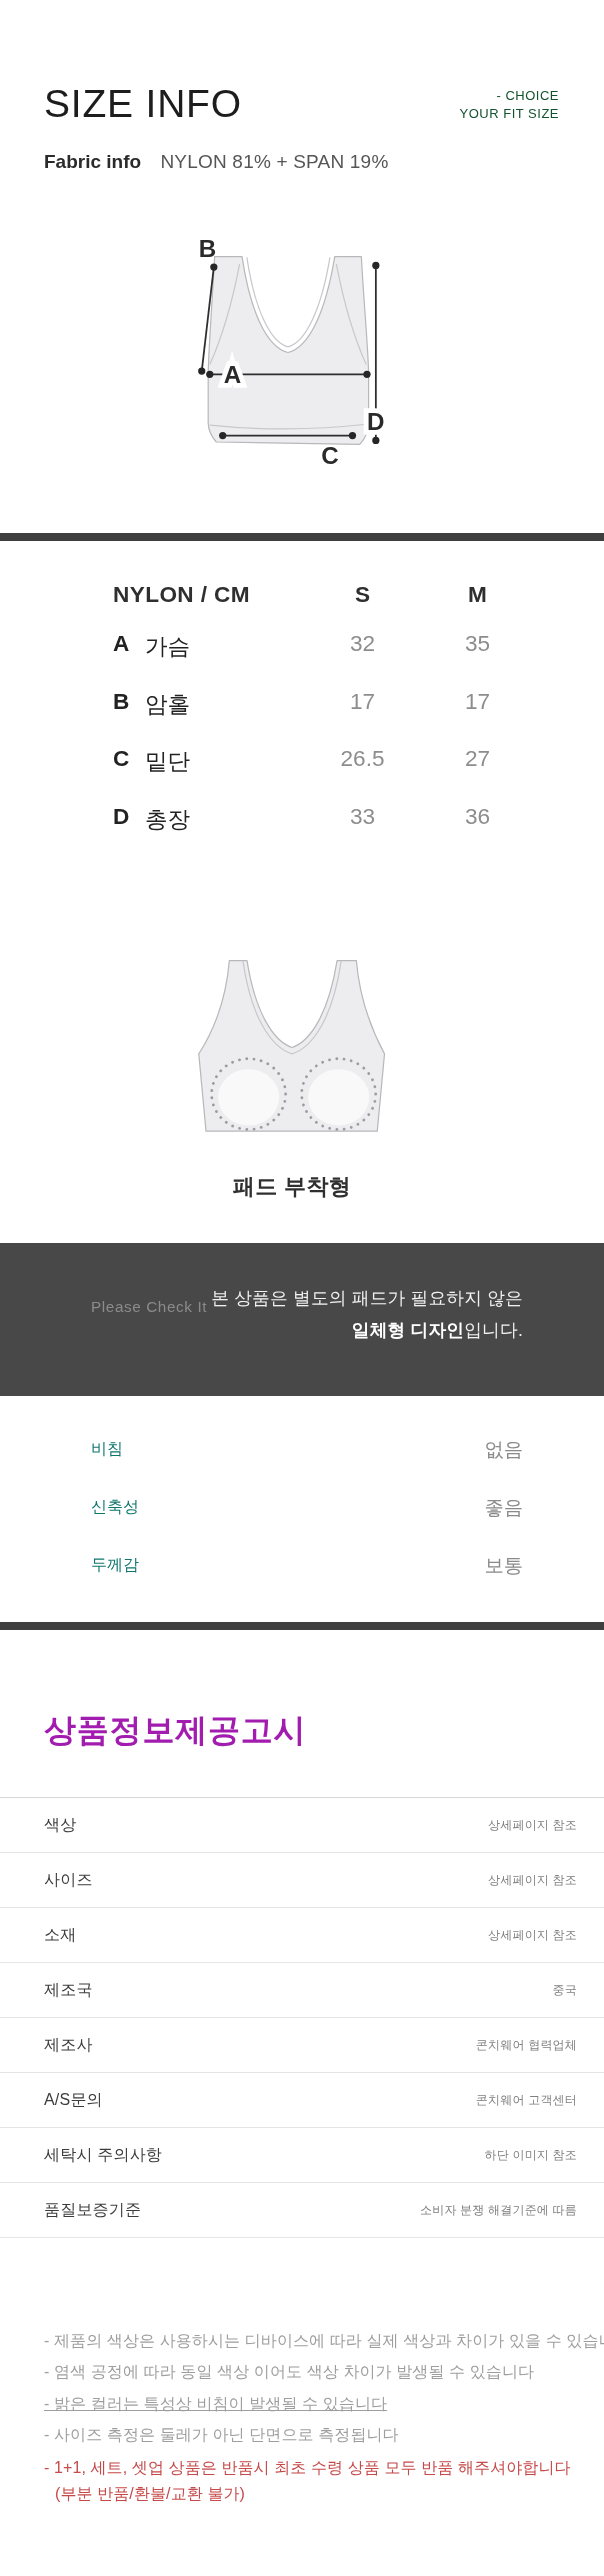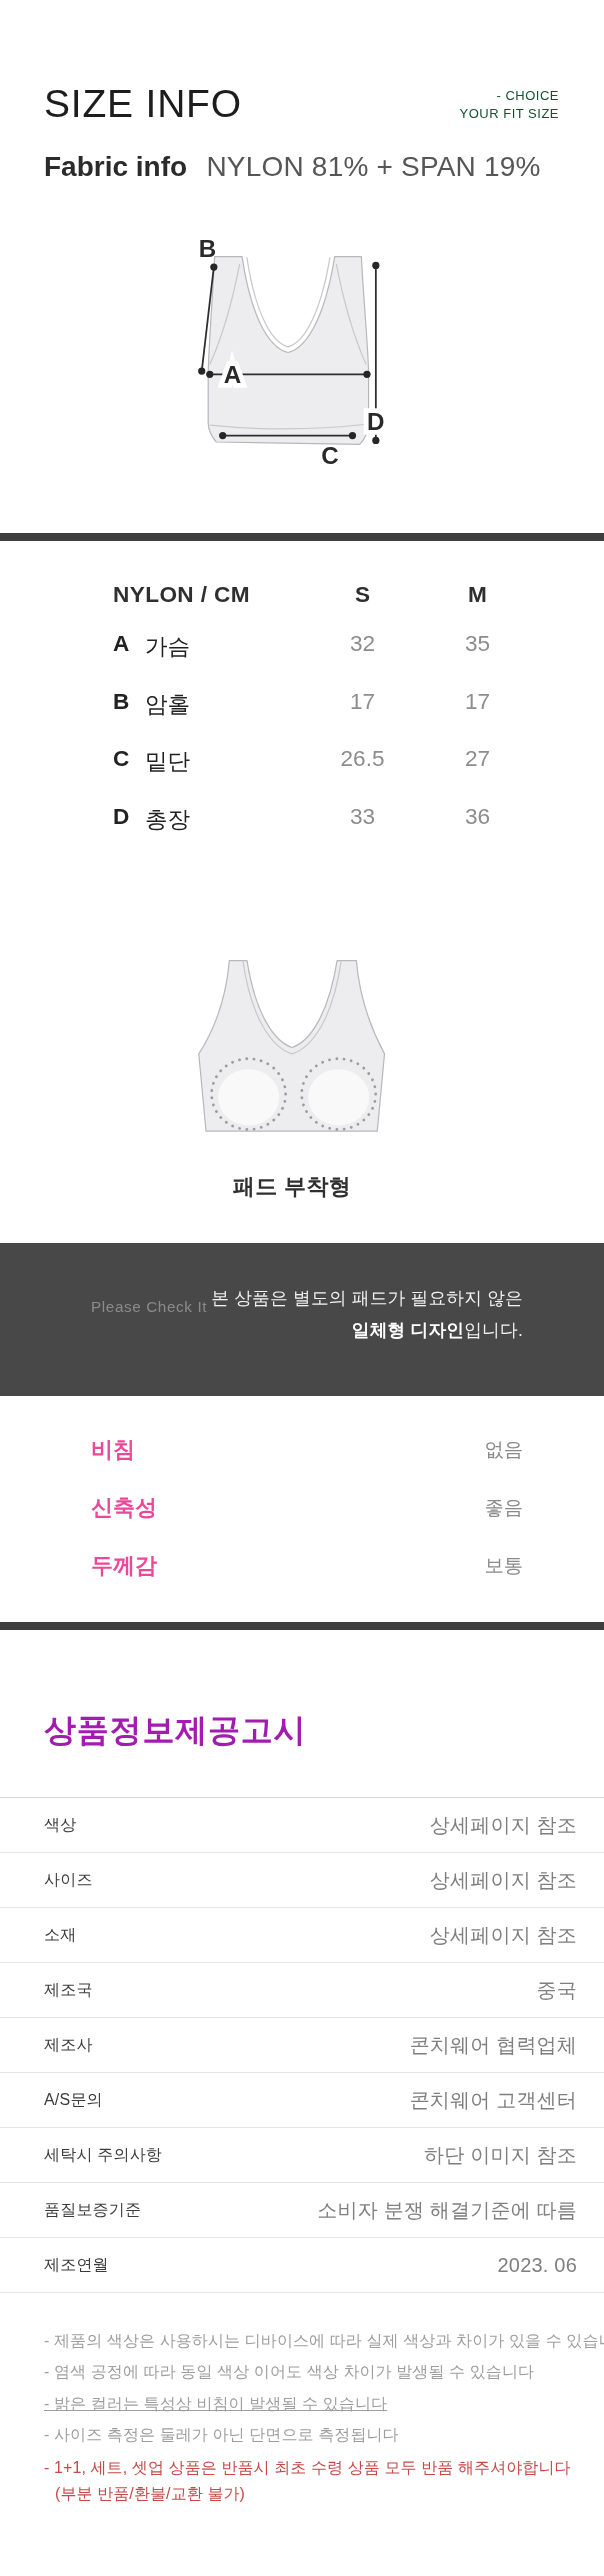--- a/index.html
+++ b/index.html
@@ -10,21 +10,21 @@
   }
   
   .size-info-title{
     position:absolute;left:44px;top:83px;
     font-size:39px;font-weight:400;letter-spacing:0.8px;color:#1d1d1d;line-height:1.1;
   }
   .fit-size{
     position:absolute;right:46px;top:87px;text-align:right;
     font-size:13px;color:#14532d;line-height:1.35;letter-spacing:0.5px;
   }
-  .fabric-row{position:absolute;left:44px;top:152px;font-size:28px;line-height:1.1;white-space:nowrap;}
+  .fabric-row{position:absolute;left:44px;top:152px;font-size:19px;line-height:1.1;white-space:nowrap;}
   .fabric-label{font-weight:700;color:#2b2b2b;margin-right:19.3px;}
   .fabric-value{font-weight:400;color:#565656;letter-spacing:0.2px;}
   
   .diagram1{position:absolute;left:0;top:230px;width:605px;height:266px;}
   .diagram2{position:absolute;left:0;top:955px;width:605px;height:197px;}
   .pad-caption{
     position:absolute;left:0;top:1172px;width:584px;text-align:center;
     font-size:22px;font-weight:600;color:#2f2f2f;letter-spacing:0.4px;
   }
   
@@ -55,35 +55,35 @@
     position:absolute;right:82px;top:39px;text-align:right;
     font-size:17.7px;line-height:32px;color:#f1f1f1;letter-spacing:0.2px;
   }
   .check-strong{font-weight:700;color:#ffffff;}
   
   .attr-row{
     position:absolute;left:91px;right:82px;height:29px;
     display:flex;justify-content:space-between;align-items:center;
   }
   .attr1{top:1435px;}.attr2{top:1493px;}.attr3{top:1551px;}
-  .attr-label{font-size:22px;font-weight:700;color:#ec4899;}
+  .attr-label{font-size:16px;font-weight:400;color:#0f766e;}
   .attr-value{font-size:19.3px;color:#8a8a8a;}
   
   .notice-heading{
     position:absolute;left:44px;top:1709px;
     font-size:32px;font-weight:800;color:#a21caf;letter-spacing:0.8px;
   }
   .notice-table{position:absolute;left:0;top:1797px;width:605px;border-top:0.8px solid #d8d8d8;}
   .n-row{
     height:54px;border-bottom:0.8px solid #e5e5e5;
     display:flex;justify-content:space-between;align-items:center;
     padding-left:44px;padding-right:28px;
   }
   .n-label{font-size:16px;font-weight:500;color:#3c3c3c;letter-spacing:0.2px;}
-  .n-value{font-size:20px;color:#7f7f7f;letter-spacing:0.2px;}
+  .n-value{font-size:12px;color:#7f7f7f;letter-spacing:0.2px;}
   
   .footnote{position:absolute;left:44px;font-size:16px;color:#9e9e9e;letter-spacing:0.1px;white-space:nowrap;}
   .fn1{top:2331px;}.fn2{top:2362px;}.fn3{top:2394px;text-decoration:underline;}.fn4{top:2425px;}
   .footnote-red{position:absolute;font-size:16px;color:#c64a4a;letter-spacing:0.1px;white-space:nowrap;}
   .fr1{left:44px;top:2458px;}
   .fr2{left:55px;top:2484px;}
   .mline{stroke:#2e2e2e;stroke-width:2.2;}
   .mdot{fill:#262626;}
   .mlabel{font-family:"Liberation Sans","DejaVu Sans",sans-serif;font-size:30px;font-weight:700;fill:#2a2a2a;}
   .halo{stroke:#ffffff;stroke-width:12px;paint-order:stroke;}
@@ -228,24 +228,20 @@
       <span class="n-value">콘치웨어 고객센터</span>
     </div>
     <div class="n-row">
       <span class="n-label">세탁시 주의사항</span>
       <span class="n-value">하단 이미지 참조</span>
     </div>
     <div class="n-row">
       <span class="n-label">품질보증기준</span>
       <span class="n-value">소비자 분쟁 해결기준에 따름</span>
     </div>
-    <div class="n-row">
-      <span class="n-label">제조연월</span>
-      <span class="n-value">2023. 06</span>
-    </div>
   </div>
 
   <div class="footnote fn1">- 제품의 색상은 사용하시는 디바이스에 따라 실제 색상과 차이가 있을 수 있습니다</div>
   <div class="footnote fn2">- 염색 공정에 따라 동일 색상 이어도 색상 차이가 발생될 수 있습니다</div>
   <div class="footnote fn3">- 밝은 컬러는 특성상 비침이 발생될 수 있습니다</div>
   <div class="footnote fn4">- 사이즈 측정은 둘레가 아닌 단면으로 측정됩니다</div>
   <div class="footnote-red fr1">- 1+1, 세트, 셋업 상품은 반품시 최초 수령 상품 모두 반품 해주셔야합니다</div>
   <div class="footnote-red fr2">(부분 반품/환불/교환 불가)</div>
 
 </div>

